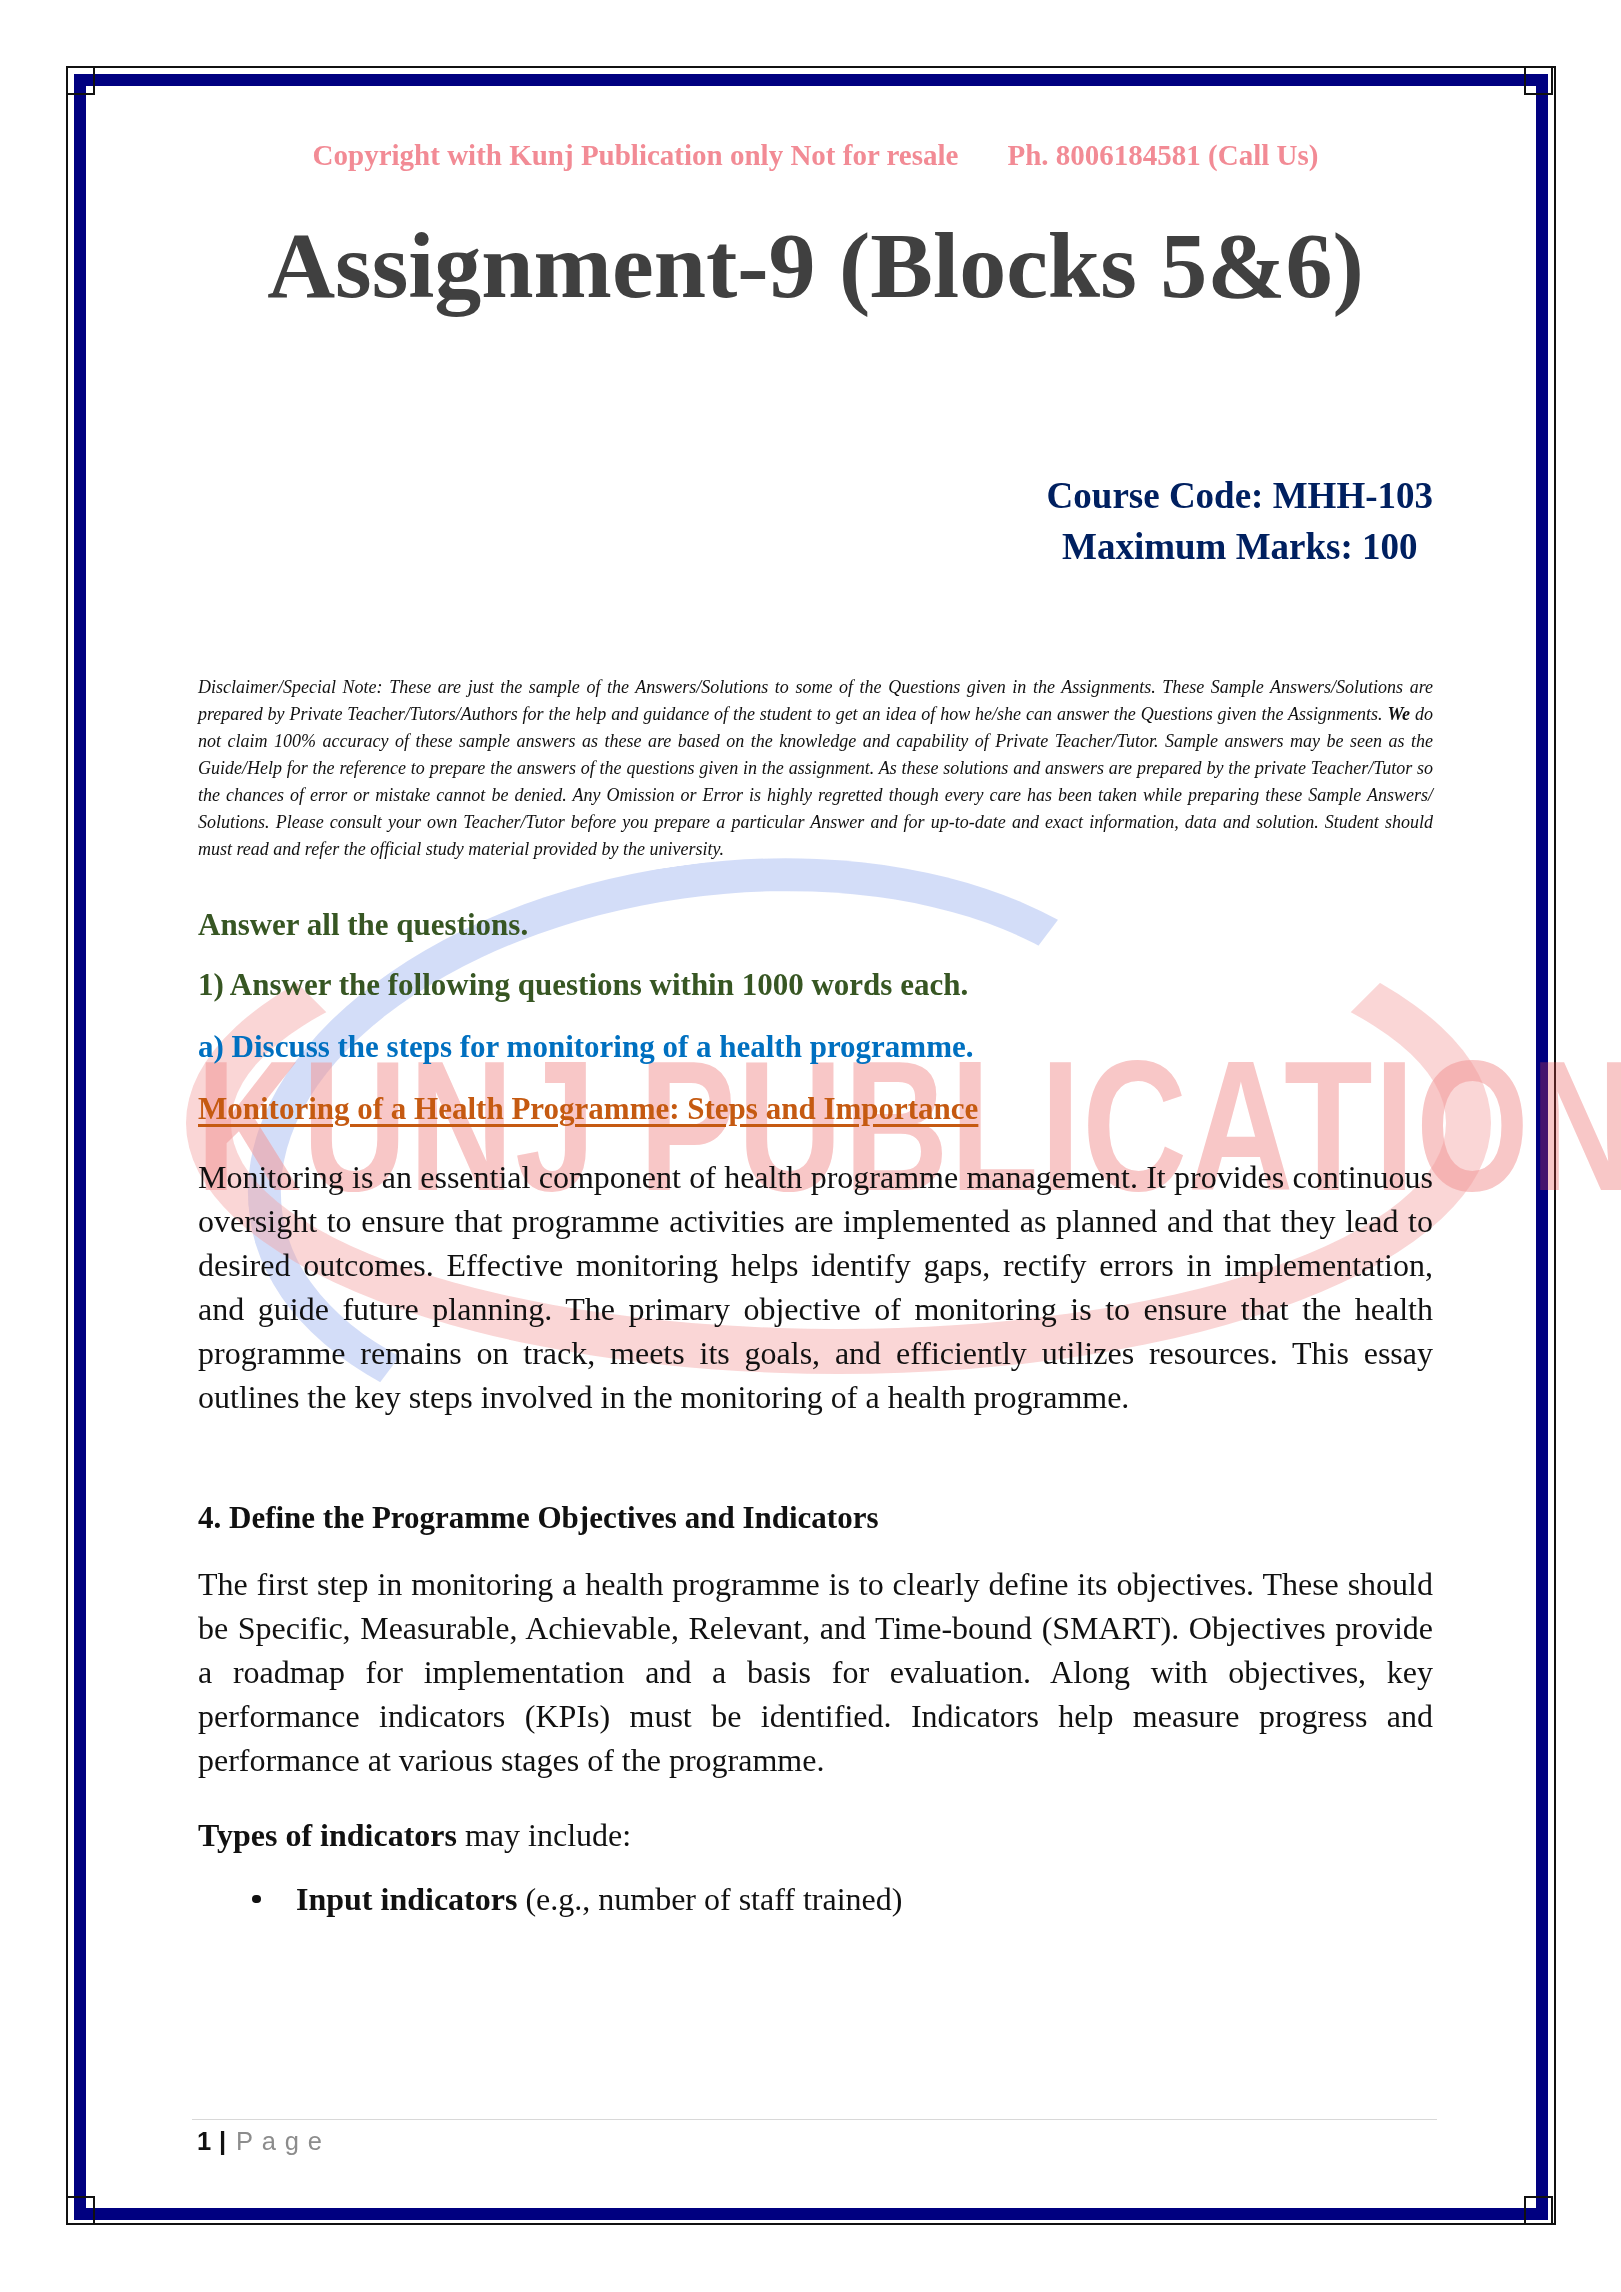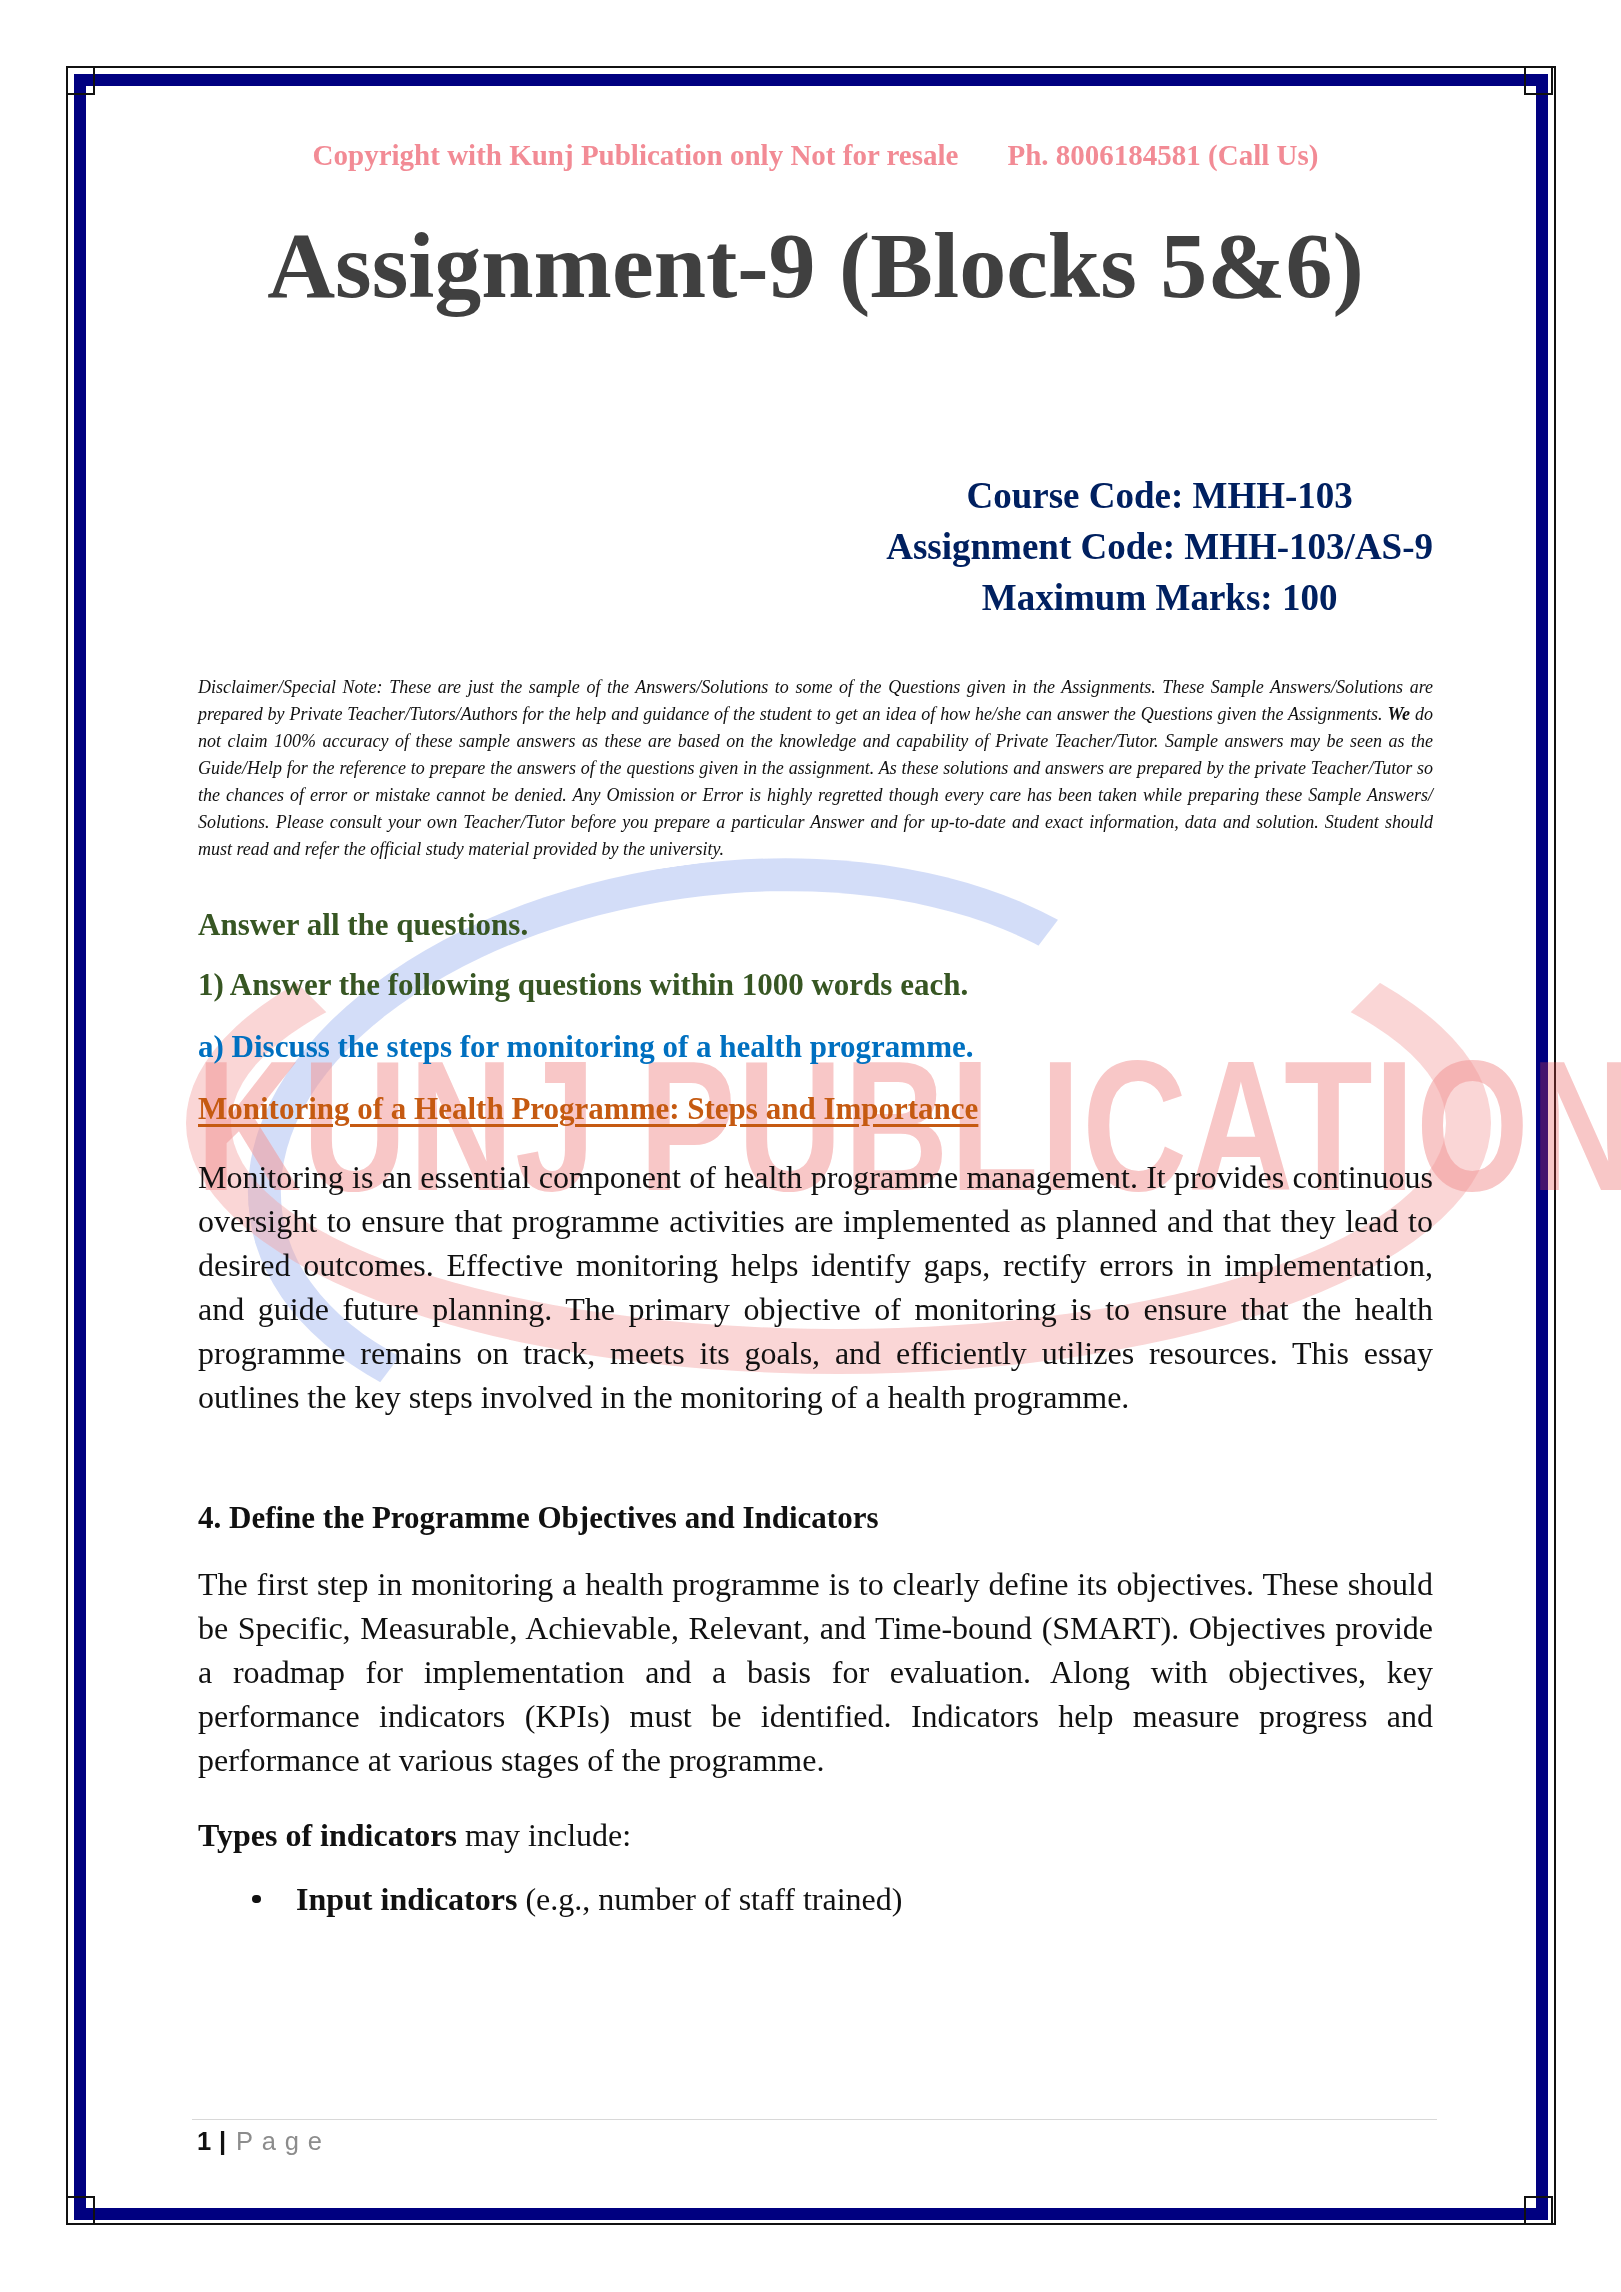--- a/index.html
+++ b/index.html
@@ -65,21 +65,20 @@
 
 <div class="content">
   <div class="header-line">
     <span>Copyright with Kunj Publication only Not for resale</span><span class="gap"></span><span>Ph. 8006184581 (Call Us)</span>
   </div>
 
   <div class="title">Assignment-9 (Blocks 5&amp;6)</div>
 
   <div class="codes">
     <div>Course Code: MHH-103</div>
-    <div>Assignment Code: MHH-103/AS-9</div>
     <div>Maximum Marks: 100</div>
   </div>
 
   <div class="disclaimer"><span>Disclaimer/Special Note: These are just the sample of the Answers/Solutions to some of the Questions given in the Assignments. These Sample Answers/Solutions are prepared by Private Teacher/Tutors/Authors for the help and guidance of the student to get an idea of how he/she can answer the Questions given the Assignments. </span><b>We</b><span> do not claim 100% accuracy of these sample answers as these are based on the knowledge and capability of Private Teacher/Tutor. Sample answers may be seen as the Guide/Help for the reference to prepare the answers of the questions given in the assignment. As these solutions and answers are prepared by the private Teacher/Tutor so the chances of error or mistake cannot be denied. Any Omission or Error is highly regretted though every care has been taken while preparing these Sample Answers/ Solutions. Please consult your own Teacher/Tutor before you prepare a particular Answer and for up-to-date and exact information, data and solution. Student should must read and refer the official study material provided by the university.</span></div>
 
   <div class="h-green" style="top:907px;">Answer all the questions.</div>
   <div class="h-green" style="top:967px;">1) Answer the following questions within 1000 words each.</div>
   <div class="h-blue" style="top:1029px;">a) Discuss the steps for monitoring of a health programme.</div>
   <div class="h-orange" style="top:1091px;">Monitoring of a Health Programme: Steps and Importance</div>
 

